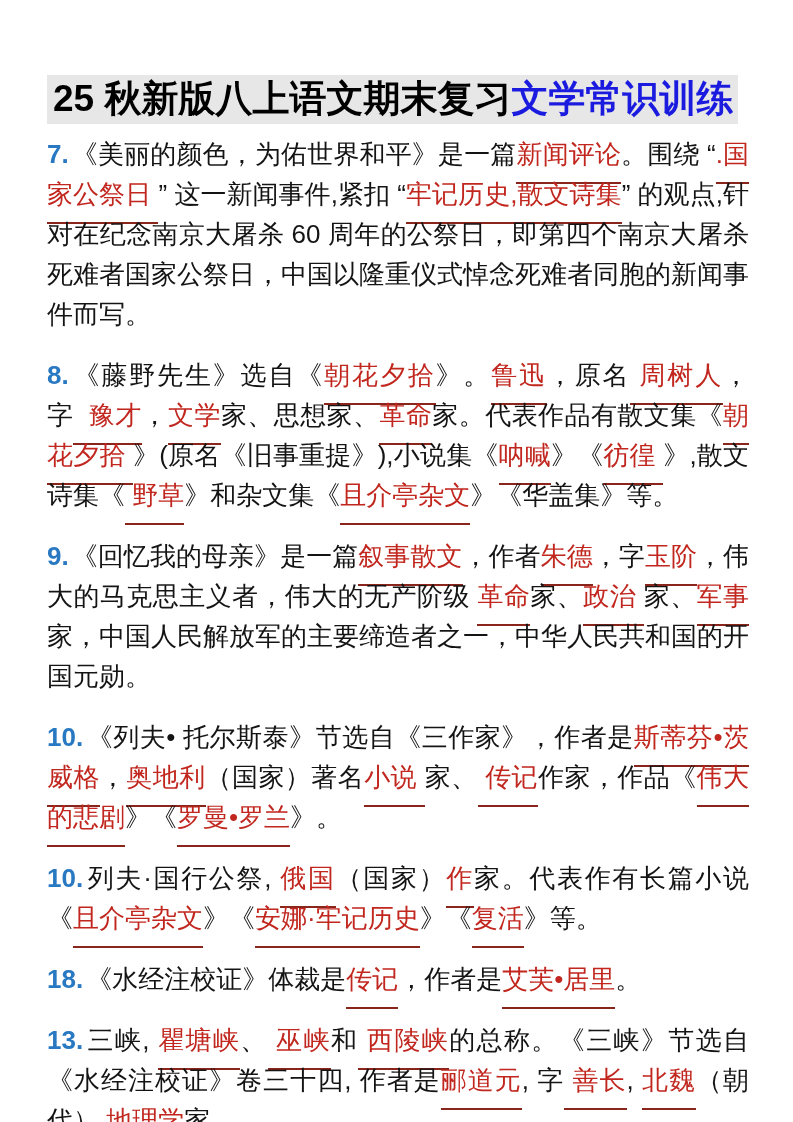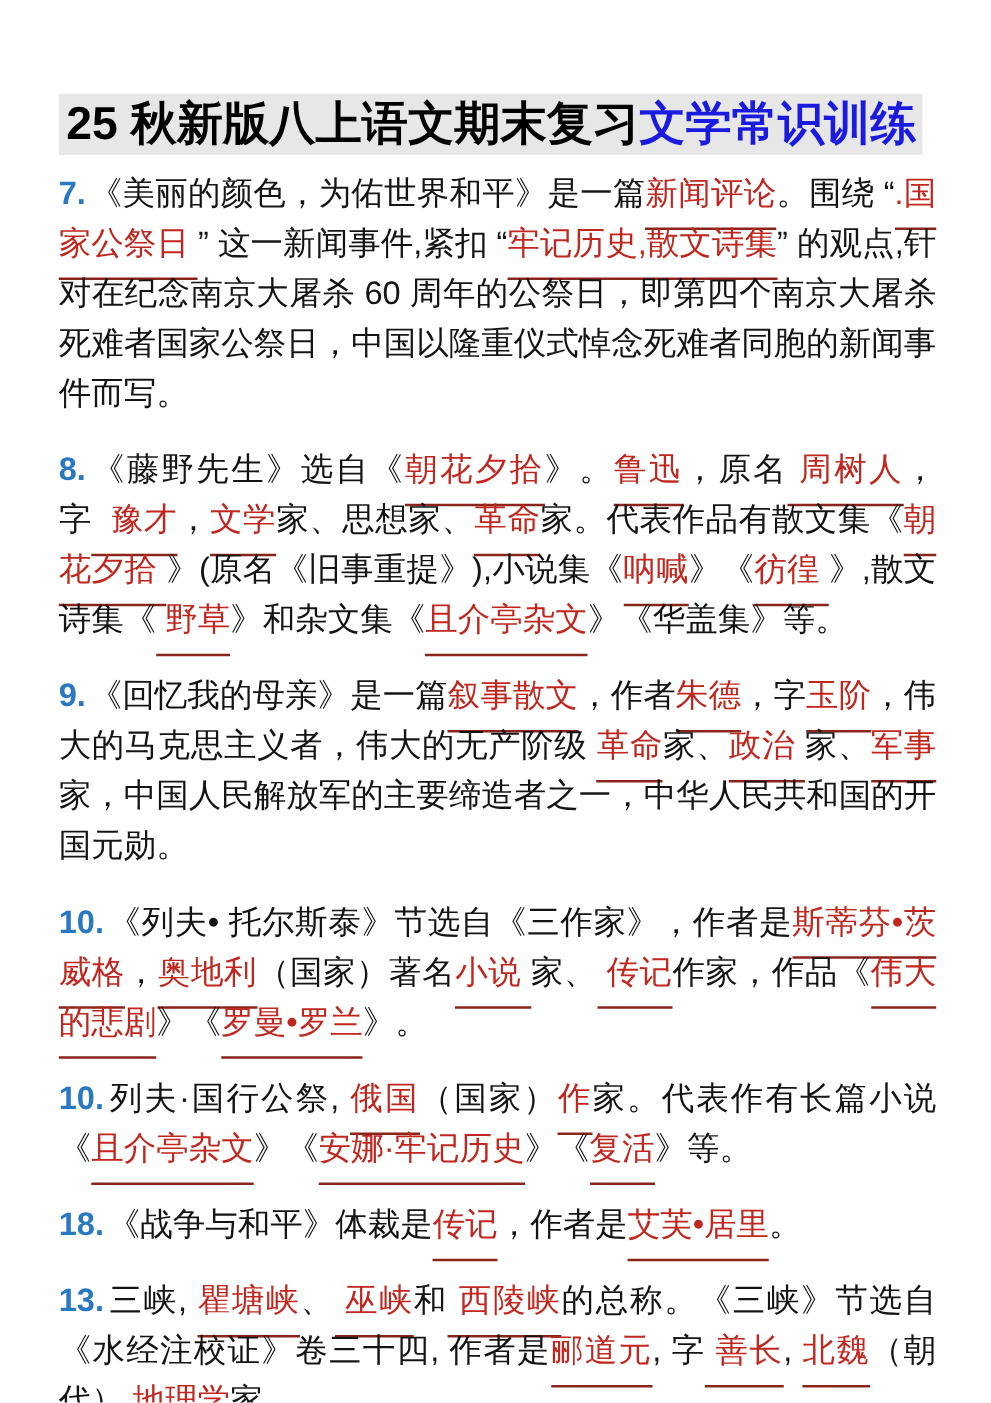--- a/index.html
+++ b/index.html
@@ -55,16 +55,16 @@
 <div class="page">
   <div class="title-bar">
     <span>25 秋新版八上语文期末复习</span><span class="title-blue">文学常识训练</span>
   </div>
   <div class="doc-body">
       <p class="item"><span class="num">7.</span><span class="text">《美丽的颜色，为佑世界和平》是一篇</span><span class="answer">新闻评论</span><span class="text">。围绕 “</span><span class="answer">.国家公祭日&nbsp;</span><span class="text">” 这一新闻事件,紧扣 “</span><span class="answer">牢记历史,散文诗集</span><span class="text">” 的观点,针对在纪念南京大屠杀 60 周年的公祭日，即第四个南京大屠杀死难者国家公祭日，中国以隆重仪式悼念死难者同胞的新闻事件而写。</span></p>
       <p class="item"><span class="num">8.</span><span class="text">《藤野先生》选自《</span><span class="answer">朝花夕拾</span><span class="text">》。</span><span class="answer">鲁迅</span><span class="text">，原名</span><span class="answer">&nbsp;周树人</span><span class="text">，字</span><span class="answer">&nbsp;&nbsp;豫才</span><span class="text">，</span><span class="answer">文学</span><span class="text">家、思想家、</span><span class="answer">革命</span><span class="text">家。代表作品有散文集《</span><span class="answer">朝花夕拾&nbsp;</span><span class="text">》(原名《旧事重提》),小说集《</span><span class="answer">呐喊</span><span class="text">》《</span><span class="answer">彷徨&nbsp;</span><span class="text">》,散文诗集《</span><span class="answer">&nbsp;野草</span><span class="text">》和杂文集《</span><span class="answer">且介亭杂文</span><span class="text">》《华盖集》等。</span></p>
       <p class="item"><span class="num">9.</span><span class="text">《回忆我的母亲》是一篇</span><span class="answer">叙事散文</span><span class="text">，作者</span><span class="answer">朱德</span><span class="text">，字</span><span class="answer">玉阶</span><span class="text">，伟大的马克思主义者，伟大的无产阶级 </span><span class="answer">革命</span><span class="text">家、</span><span class="answer">政治&nbsp;</span><span class="text">家、</span><span class="answer">军事</span><span class="text">家，中国人民解放军的主要缔造者之一，中华人民共和国的开国元勋。</span></p>
       <p class="item"><span class="num">10.</span><span class="text">《列夫• 托尔斯泰》节选自《三作家》，作者是</span><span class="answer">斯蒂芬•茨威格</span><span class="text">，</span><span class="answer">奥地利</span><span class="text">（国家）著名</span><span class="answer">小说&nbsp;</span><span class="text">家、</span><span class="answer">&nbsp;传记</span><span class="text">作家，作品《</span><span class="answer">伟大的悲剧</span><span class="text">》《</span><span class="answer">罗曼•罗兰</span><span class="text">》。</span></p>
       <p class="item"><span class="num">10.</span><span class="text">列夫·国行公祭, </span><span class="answer">俄国</span><span class="text">（国家）</span><span class="answer">作</span><span class="text">家。代表作有长篇小说《</span><span class="answer">且介亭杂文</span><span class="text">》《</span><span class="answer">安娜·牢记历史</span><span class="text">》《</span><span class="answer">复活</span><span class="text">》等。</span></p>
-      <p class="item"><span class="num">18.</span><span class="text">《战争与和平》体裁是</span><span class="answer">传记</span><span class="text">，作者是</span><span class="answer">艾芙•居里</span><span class="text">。</span></p>
+      <p class="item"><span class="num">18.</span><span class="text">《水经注校证》体裁是</span><span class="answer">传记</span><span class="text">，作者是</span><span class="answer">艾芙•居里</span><span class="text">。</span></p>
       <p class="item"><span class="num">13.</span><span class="text">三峡, </span><span class="answer">瞿塘峡</span><span class="text">、</span><span class="answer">&nbsp;巫峡</span><span class="text">和</span><span class="answer">&nbsp;西陵峡</span><span class="text">的总称。《三峡》节选自《水经注校证》卷三十四, 作者是</span><span class="answer">郦道元</span><span class="text">, 字</span><span class="answer">&nbsp;善长</span><span class="text">, </span><span class="answer">北魏</span><span class="text">（朝代）</span><span class="answer">&nbsp;地理学</span><span class="text">家。</span></p>
     </div>
 </div>
 
 </body></html>

